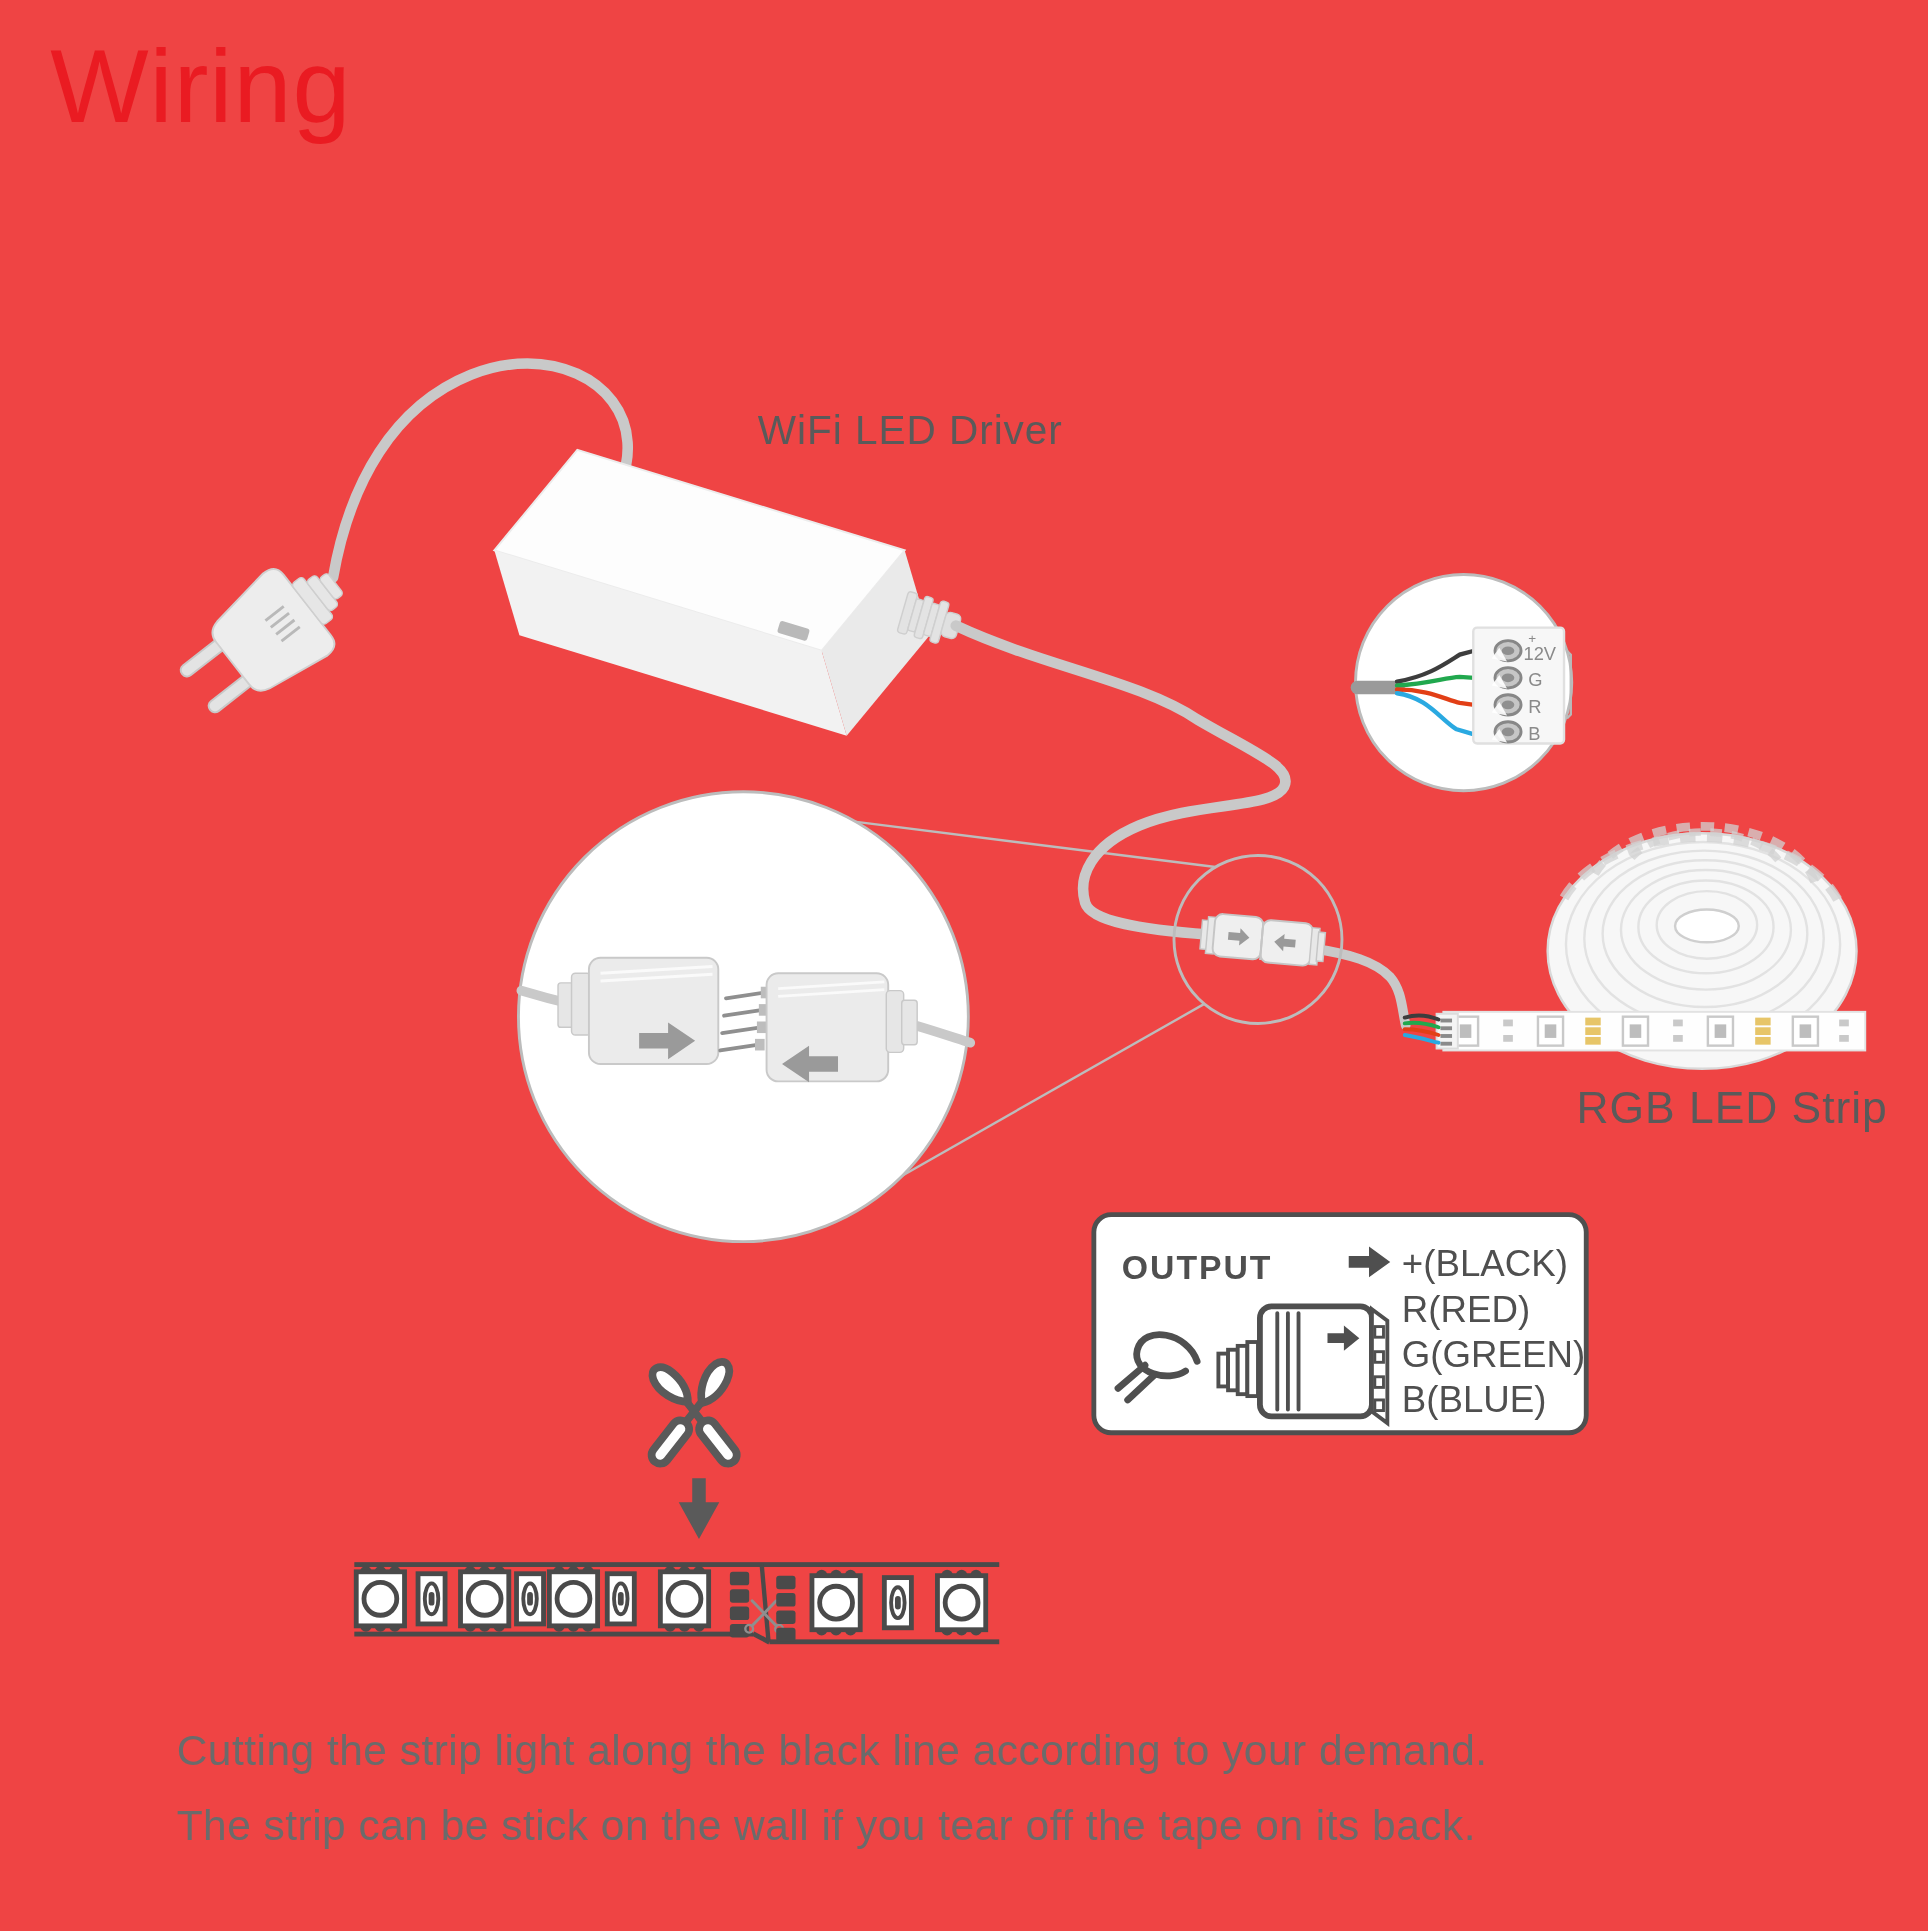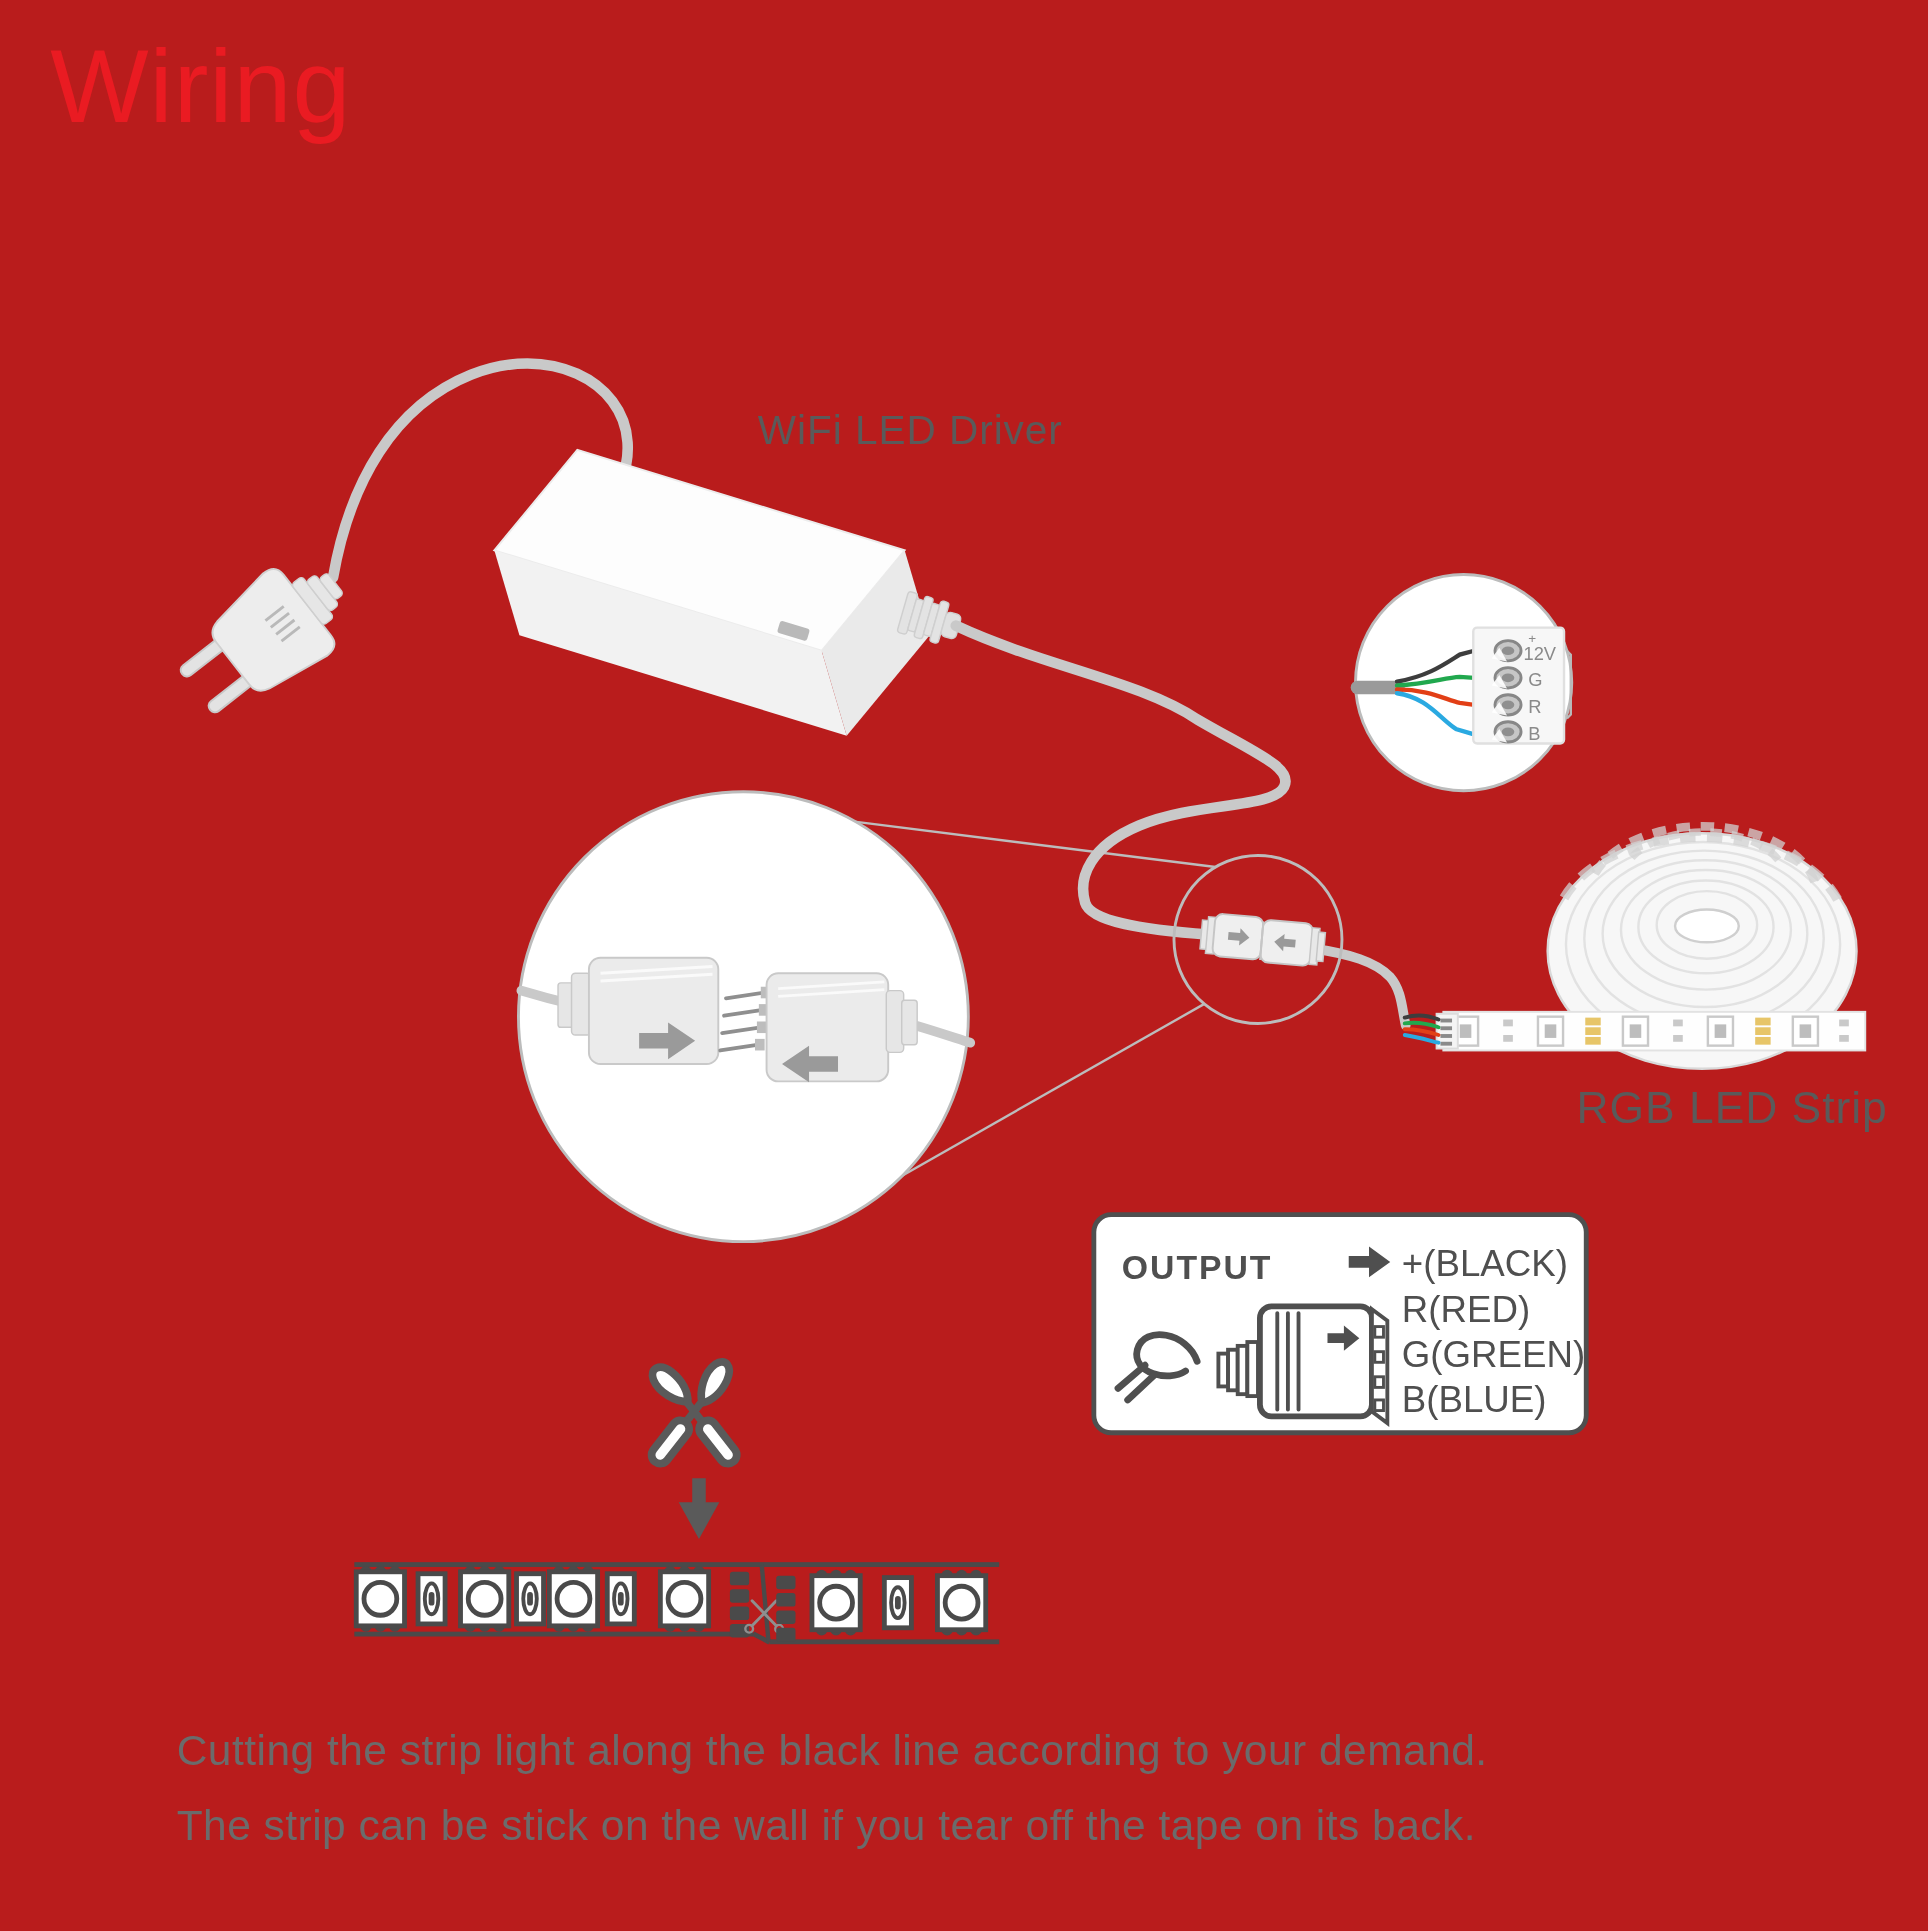--- a/index.html
+++ b/index.html
@@ -1,17 +1,17 @@
 <!DOCTYPE html>
 <html><head>
 <meta charset="utf-8">
 <style>
   html,body{margin:0;padding:0;background:#ffffff;}
   #screen{
-    position:relative;width:1928px;height:1931px;background:#b91c1c;overflow:hidden;
+    position:relative;width:1928px;height:1931px;background:#ef4444;overflow:hidden;
     font-family:"Liberation Sans","DejaVu Sans",sans-serif;
   }
   #screen svg{display:block;width:100%;height:100%;}
   text{font-family:"Liberation Sans","DejaVu Sans",sans-serif;}
   .lbl{fill:#5a5a5a;}
   .cord{stroke:#c9c9c9;fill:none;stroke-linecap:round;}
 </style>
 </head>
 <body>
 

